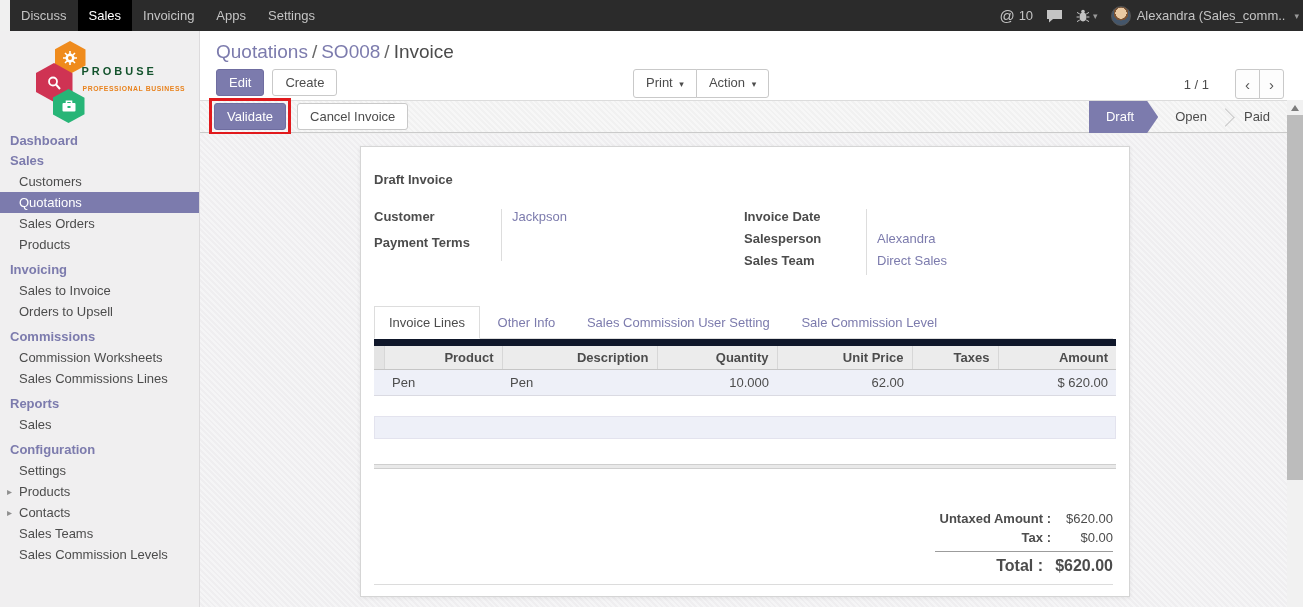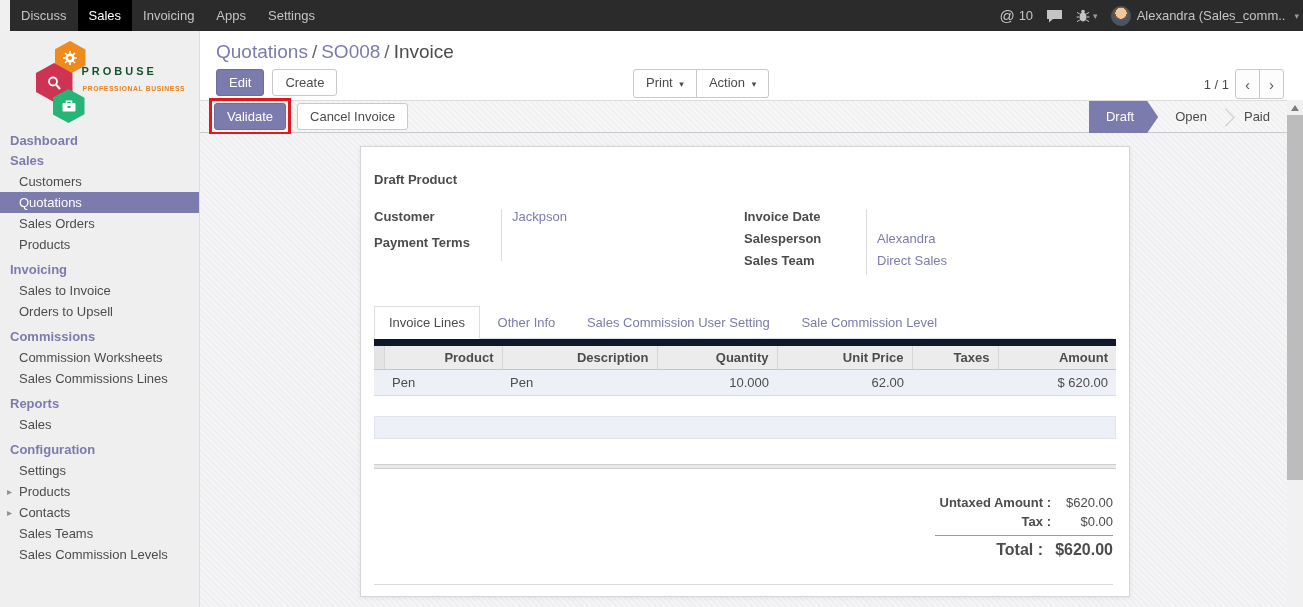--- a/index.html
+++ b/index.html
@@ -50,21 +50,21 @@
   .breadcrumb .sep { color:#666; padding:0 4px; }
   .breadcrumb .last { color:#4c4c4c; }
   .cp-row { position:relative; height:32px; margin-top:6px; }
   .btn { display:inline-block; border:1px solid #c9c9c9; background:#fff; color:#4c4c4c;
     border-radius:3px; padding:5px 12px; font-size:13px; cursor:pointer; line-height:15px; }
   .btn.primary { background:#7c7bad; border-color:#6f6da0; color:#fff; }
   .cp-left { position:absolute; left:16px; top:0; display:flex; gap:8px; }
   .cp-center { position:absolute; left:433px; top:0; display:flex;border-radius:13px; }
   .cp-center .btn:first-child { border-top-right-radius:0; border-bottom-right-radius:0; }
   .cp-center .btn:last-child { border-top-left-radius:0; border-bottom-left-radius:0; margin-left:-1px; }
-  .cp-right { position:absolute; right:19px; top:0; display:flex; align-items:center; gap:6px; }
+  .cp-right { position:absolute; right:19px; top:0; display:flex; align-items:center; gap:26px; }
   .pager-val { color:#4c4c4c; }
   .pager-btns { display:flex; }
   .pager-btn { width:25px; height:30px; border:1px solid #c9c9c9; background:#fdfdfd; display:flex;
     align-items:center; justify-content:center; font-size:15px; color:#555; cursor:pointer; }
   .pager-btn.prev { border-radius:3px 0 0 3px; }
   .pager-btn.next { border-radius:0 3px 3px 0; margin-left:-1px; }
 
   
   .statusbar { position:absolute; left:200px; top:100px; width:1087px; height:33px;
     background:#f1f1f1;
@@ -114,21 +114,21 @@
   table.lines td { padding:5px 8px; border-bottom:1px solid #dadae2; background:#eef0f8; }
   table.lines td.handle { padding:5px 0; }
   .num { text-align:right; }
   .col-product{width:118px}.col-desc{width:155px}.col-qty{width:120px}.col-price{width:135px}.col-tax{width:86px}.col-amt{width:118px}
 
   .lavender-band { position:absolute; left:13px; width:742px; top:269px; height:23px;
     background:#eef0f8; border:1px solid #e3e3ee; }
   .double-line { position:absolute; left:13px; width:742px; top:317px; height:5px;
     background:#e9e9e9; border-top:1px solid #cfcfcf; border-bottom:1px solid #cfcfcf; }
 
-  .totals { position:absolute; right:16px; top:346px; width:210px; }
+  .totals { position:absolute; right:16px; top:362px; width:210px; }
   .trow { display:flex; justify-content:flex-end; align-items:baseline; padding:2px 0; }
   .tlabel { font-weight:bold; }
   .tval { width:62px; text-align:right; }
   .tsep { border-top:1px solid #9c9c9c; margin:4px 0 3px auto; width:178px; }
   .trow.grand { font-size:16px; }
   .trow.grand .tval { width:70px; font-weight:bold; }
   .bottom-hr { position:absolute; left:13px; right:16px; top:437px; border-top:1px solid #dcdcdc; }
 
   
   .scrollbar { position:absolute; right:0; top:100px; width:16px; bottom:0; background:#f1f1f1; }
@@ -284,21 +284,21 @@
   <div class="steps">
     <div class="step active">Draft</div>
     <div class="step">Open</div>
     <span class="chev"></span>
     <div class="step">Paid</div>
   </div>
 </div>
 
 <div class="content">
   <div class="sheet">
-    <div class="sheet-title">Draft Product</div>
+    <div class="sheet-title">Draft Invoice</div>
 
     <div class="fields">
       <div class="fgroup left">
         <div class="frow">
           <div class="flabel">Customer</div>
           <div class="fvals">
             <div class="fval">Jackpson</div>
             <div class="fval"></div>
           </div>
         </div>

